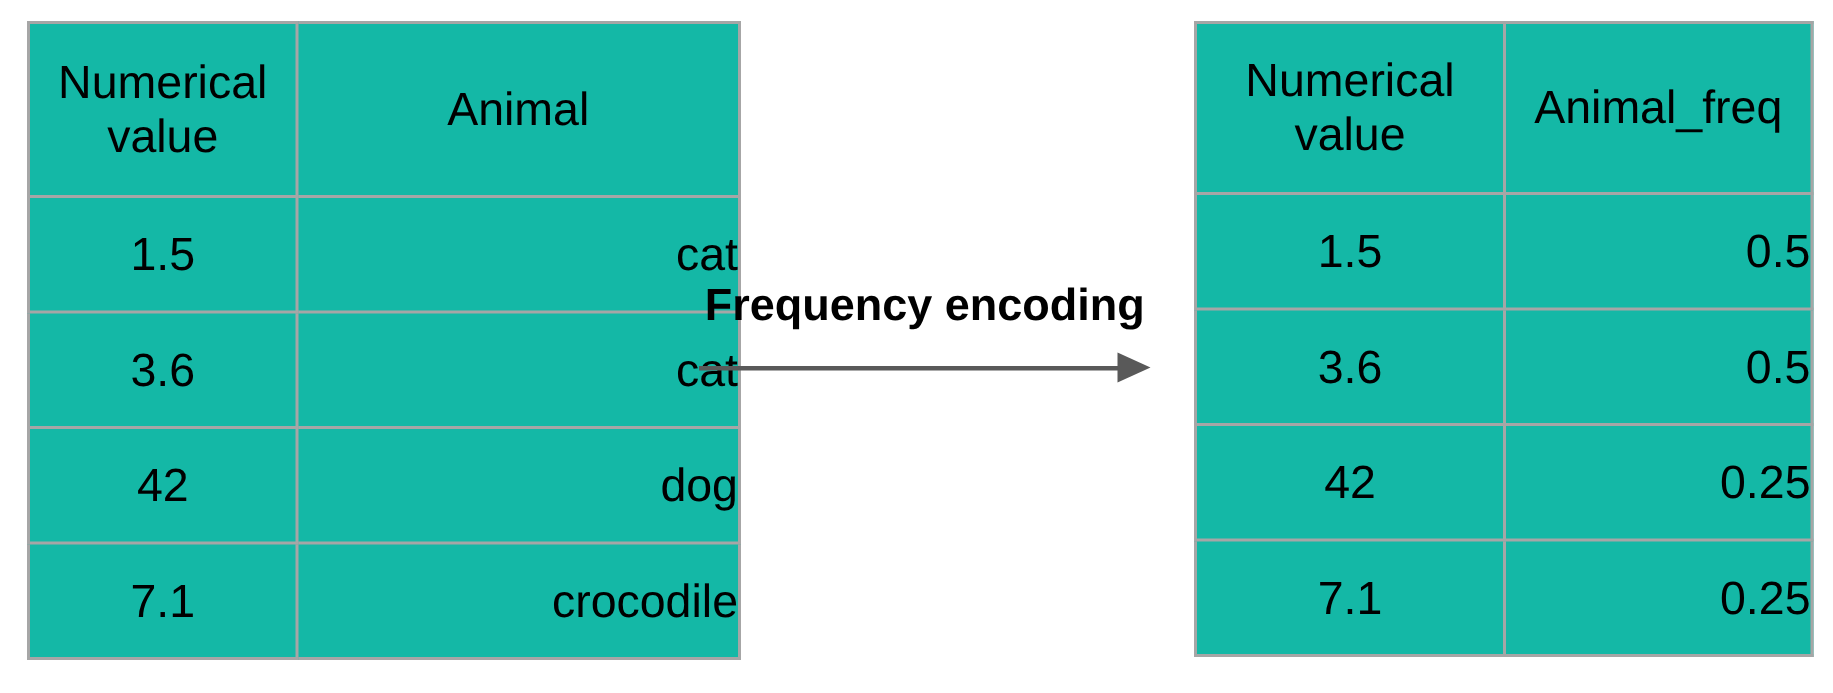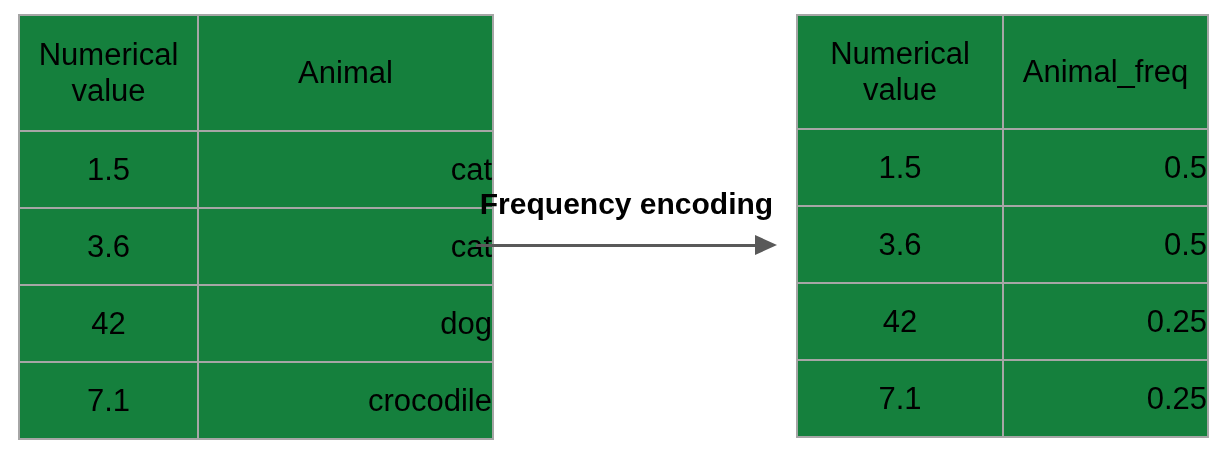--- a/index.html
+++ b/index.html
@@ -13,21 +13,21 @@
     position: relative;
     width: 1222px;
     height: 462px;
     background: #ffffff;
     overflow: hidden;
   }
   table.tbl {
     position: absolute;
     border-collapse: collapse;
     table-layout: fixed;
-    background: #15803d;
+    background: #14b8a6;
   }
   table.tbl td, table.tbl th {
     border: 2px solid #a6a6a6;
     font-size: 31px;
     line-height: 1.16;
     font-weight: normal;
     vertical-align: middle;
     padding: 0;
     overflow: hidden;
   }
@@ -49,21 +49,21 @@
   table.right-tbl col.c2 { width: 205px; }
   table.right-tbl tr.hdr  { height: 114px; }
   table.right-tbl tr.data { height: 77px; }
   th.hdr-cell { text-align: center; }
   td.num-cell { text-align: center; }
   td.txt-cell { text-align: right; padding-left: 16px; }
   table.right-tbl td.txt-cell { padding-left: 0; }
 
   .middle {
     position: absolute;
-    left: 476px;
+    left: 466px;
     top: 186px;
     width: 301px;
   }
   .arrow-label {
     text-align: center;
     font-weight: bold;
     font-size: 30px;
     line-height: 36px;
     white-space: nowrap;
     color: #000000;

